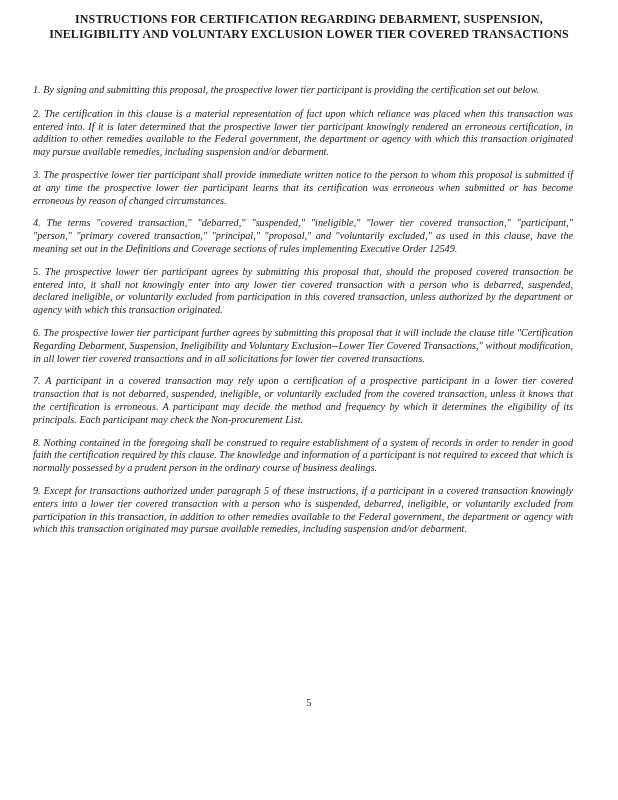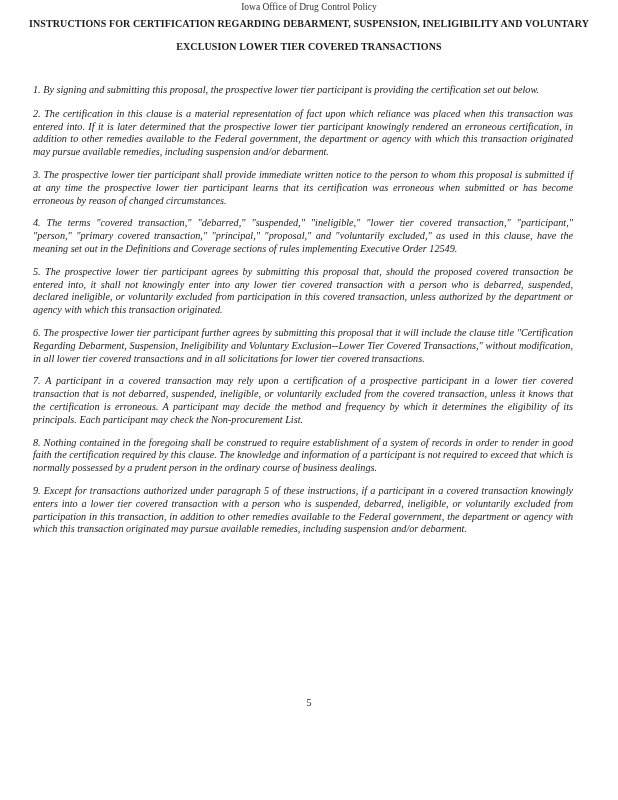--- a/index.html
+++ b/index.html
@@ -1,29 +1,28 @@
 <!DOCTYPE html>
 <html><head>
 <meta charset="utf-8">
 <style>
   html, body { margin: 0; padding: 0; background: #ffffff; }
   body { width: 618px; height: 800px; position: relative; overflow: hidden; font-family: "Liberation Serif", serif; color: #1a1a1a; }
   .page { position: absolute; left: 0; top: 0; width: 618px; height: 800px; }
   .agency { position: absolute; top: 2px; left: 0; width: 618px; text-align: center; font-size: 9.5px; color: #333; }
-  .title { position: absolute; top: 12px; left: 28px; width: 562px; text-align: center; font-weight: bold; font-size: 10px; line-height: 23px; letter-spacing: 0.1px; }
+  .title { position: absolute; top: 12px; left: 28px; width: 562px; text-align: center; font-weight: bold; font-size: 12px; line-height: 15px; letter-spacing: 0.1px; }
   .body { position: absolute; top: 84px; left: 33px; width: 540px; }
   .para { font-size: 10.2px; line-height: 12.8px; text-align: justify; margin: 0 0 10px 0; font-style: italic; }
   .para.p1 { margin-bottom: 11px; }
   .pagenum { position: absolute; top: 697px; left: 0; width: 618px; text-align: center; font-size: 10px; }
 </style>
 </head>
 <body>
 
 <div class="page">
-  <div class="agency">Iowa Office of Drug Control Policy</div>
   <div class="title">INSTRUCTIONS FOR CERTIFICATION REGARDING DEBARMENT, SUSPENSION, INELIGIBILITY AND VOLUNTARY EXCLUSION LOWER TIER COVERED TRANSACTIONS</div>
 
   <div class="body">
     <p class="para p1">1.  By signing and submitting this proposal, the prospective lower tier participant is providing the certification set out below.</p>
     <p class="para">2.  The certification in this clause is a material representation of fact upon which reliance was placed when this transaction was entered into.  If it is later determined that the prospective lower tier participant knowingly rendered an erroneous certification, in addition to other remedies available to the Federal government, the department or agency with which this transaction originated may pursue available remedies, including suspension and/or debarment.</p>
     <p class="para">3.  The prospective lower tier participant shall provide immediate written notice to the person to whom this proposal is submitted if at any time the prospective lower tier participant learns that its certification was erroneous when submitted or has become erroneous by reason of changed circumstances.</p>
     <p class="para">4.  The terms "covered transaction," "debarred," "suspended," "ineligible," "lower tier covered transaction," "participant," "person," "primary covered transaction," "principal," "proposal," and "voluntarily excluded," as used in this clause, have the meaning set out in the Definitions and Coverage sections of rules implementing Executive Order 12549.</p>
     <p class="para">5.  The prospective lower tier participant agrees by submitting this proposal that, should the proposed covered transaction be entered into, it shall not knowingly enter into any lower tier covered transaction with a person who is debarred, suspended, declared ineligible, or voluntarily excluded from participation in this covered transaction, unless authorized by the department or agency with which this transaction originated.</p>
     <p class="para">6.  The prospective lower tier participant further agrees by submitting this proposal that it will include the clause title "Certification Regarding Debarment, Suspension, Ineligibility and Voluntary Exclusion--Lower Tier Covered Transactions," without modification, in all lower tier covered transactions and in all solicitations for lower tier covered transactions.</p>
     <p class="para">7.  A participant in a covered transaction may rely upon a certification of a prospective participant in a lower tier covered transaction that is not debarred, suspended, ineligible, or voluntarily excluded from the covered transaction, unless it knows that the certification is erroneous.  A participant may decide the method and frequency by which it determines the eligibility of its principals.  Each participant may check the Non-procurement List.</p>

